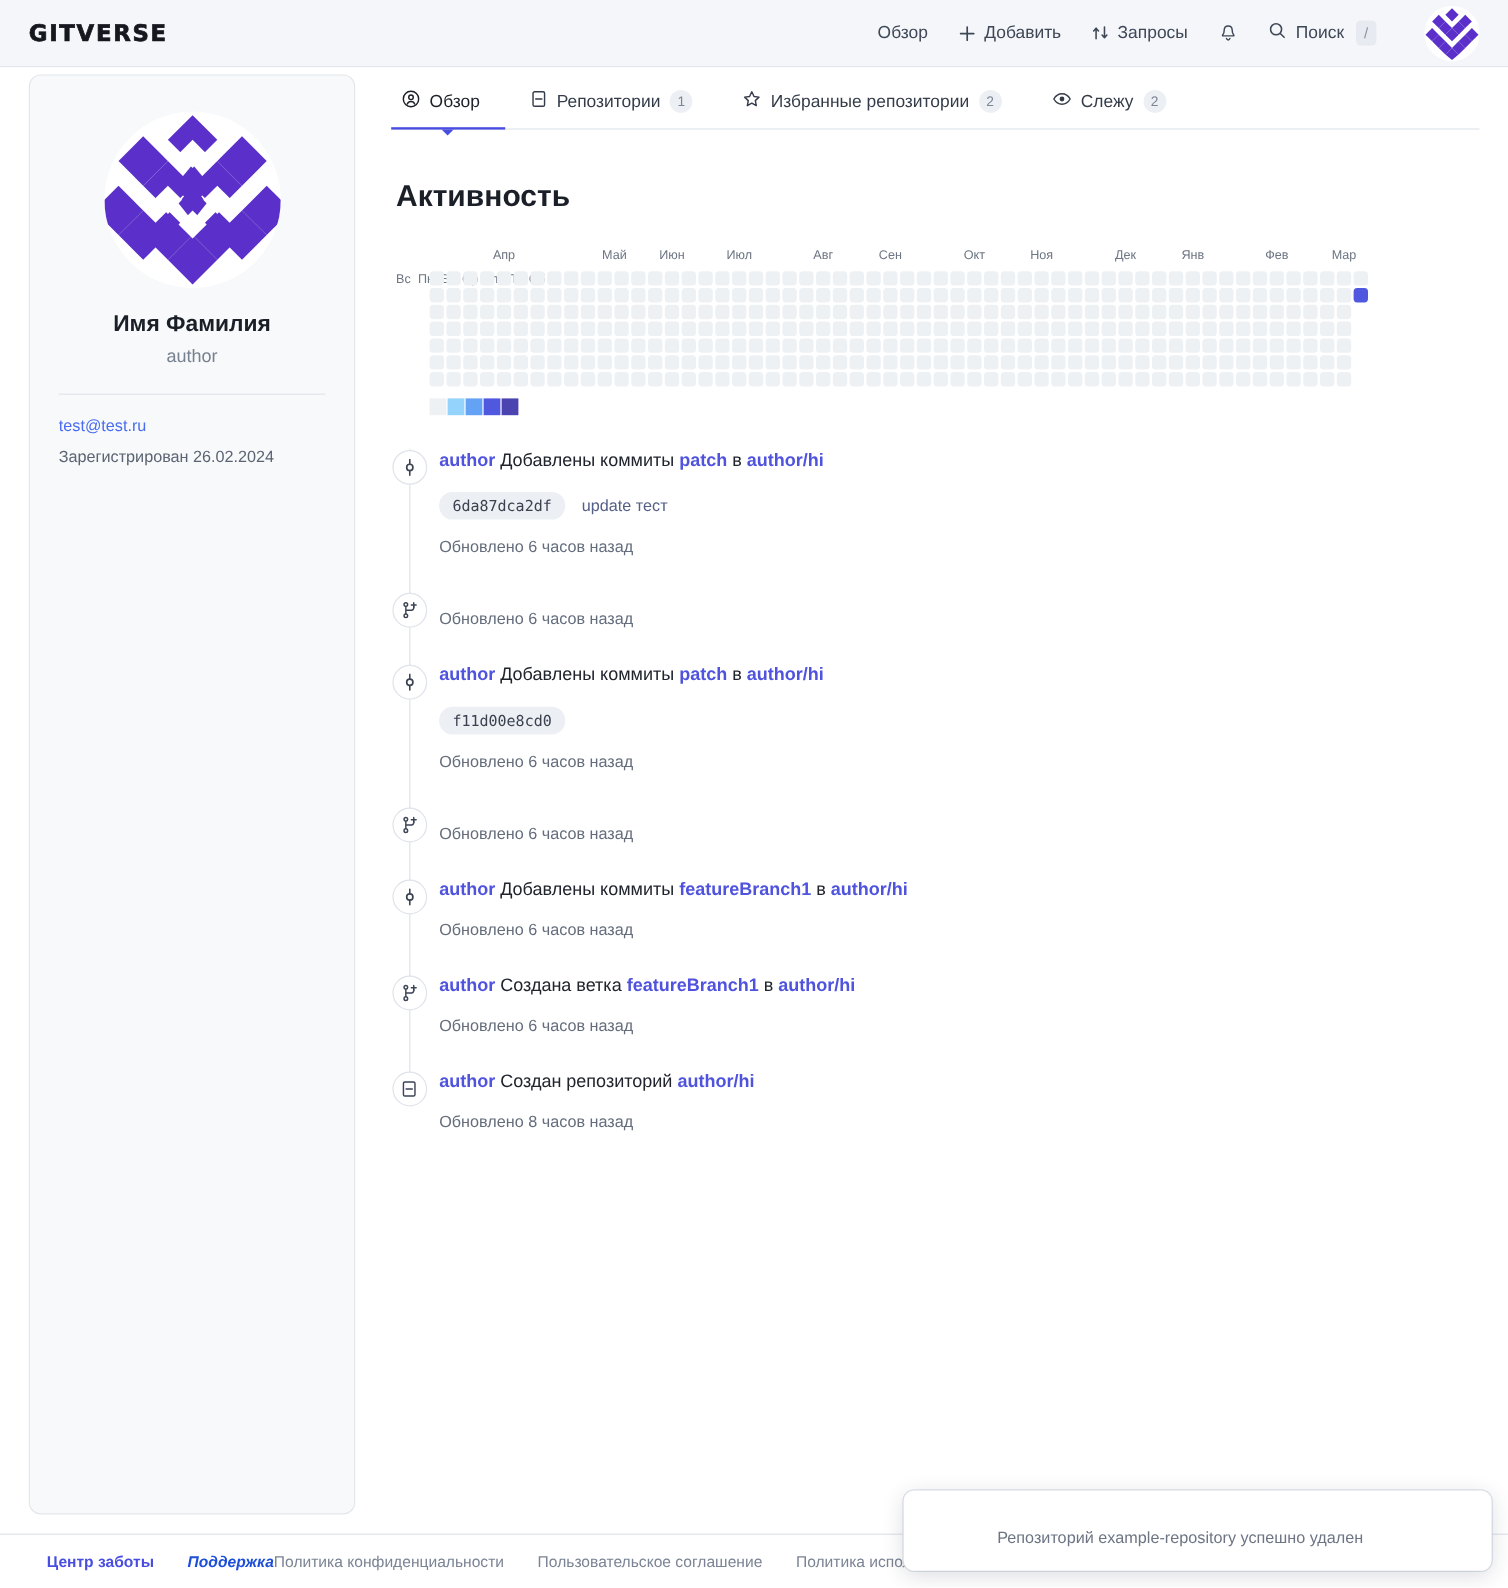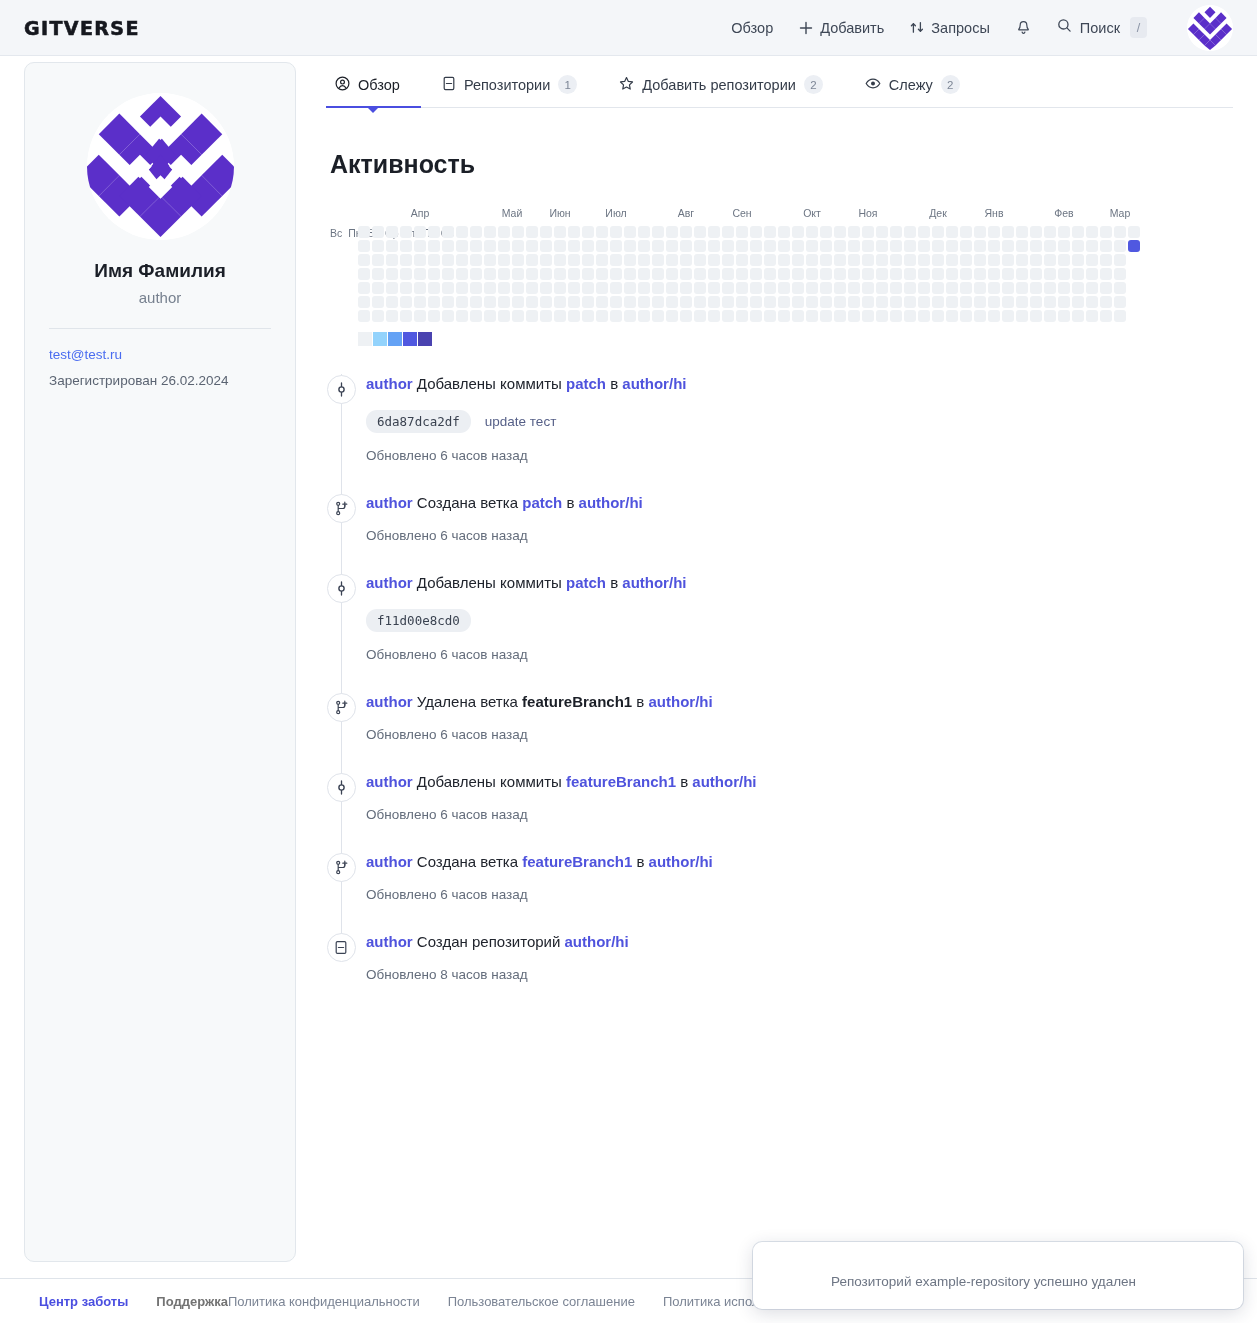--- a/index.html
+++ b/index.html
@@ -341,21 +341,21 @@
     padding-left: 39px;
     gap: 28px;
   }
   .f-link {
     font-size: 13px;
     color: #7b8494;
     cursor: pointer;
     white-space: nowrap;
   }
   .f-link.accent { color: #4a4ee0; font-weight: 700; }
-  .f-link.accent2 { color: #737373; font-weight: 700; margin-right: -28px; }
+  .f-link.accent2 { color: #1d4ed8; font-weight: 700; margin-right: -28px; font-style: italic; }
 
   
   .toast {
     position: absolute;
     right: 14px;
     bottom: 14px;
     width: 490px;
     background: #ffffff;
     border-radius: 9px;
     box-shadow: 0 4px 18px rgba(30,40,70,.16), 0 0 0 1px rgba(220,226,234,.9);
@@ -532,21 +532,21 @@
           <span>Репозитории</span>
           <span class="tab-count">1</span>
         </div>
 
         <div class="tab">
           <span>
             <svg width="15" height="15" viewBox="0 0 15 15">
               <path d="M7.5 1.5l1.85 3.9 4.15.55-3.05 2.9.78 4.2-3.73-2.05-3.73 2.05.78-4.2L1.5 5.95l4.15-.55z" fill="none" stroke="#343c49" stroke-width="1.2" stroke-linejoin="round"></path>
             </svg>
           </span>
-          <span>Добавить репозитории</span>
+          <span>Избранные репозитории</span>
           <span class="tab-count">2</span>
         </div>
 
         <div class="tab">
           <span>
             <svg width="16" height="15" viewBox="0 0 16 15">
               <path d="M1.2 7.5C2.9 4.6 5.3 3.2 8 3.2s5.1 1.4 6.8 4.3c-1.7 2.9-4.1 4.3-6.8 4.3S2.9 10.4 1.2 7.5z" fill="none" stroke="#343c49" stroke-width="1.2"></path>
               <circle cx="8" cy="7.5" r="2" fill="#343c49"></circle>
             </svg>
           </span>
@@ -1121,21 +1121,20 @@
                 <svg width="15" height="15" viewBox="0 0 15 15">
                   <circle cx="4.2" cy="2.8" r="1.5" fill="none" stroke="#3b4354" stroke-width="1.2"></circle>
                   <circle cx="4.2" cy="12.2" r="1.5" fill="none" stroke="#3b4354" stroke-width="1.2"></circle>
                   <path d="M4.2 4.3v6.4" stroke="#3b4354" stroke-width="1.2"></path>
                   <path d="M4.2 7.5h4.6a2 2 0 002-2V4" stroke="#3b4354" stroke-width="1.2" fill="none"></path>
                   <path d="M10.8 1.2v4M8.8 3.2h4" stroke="#3b4354" stroke-width="1.2" stroke-linecap="round"></path>
                 </svg>
               </div>
             </div>
             <div class="feed-body">
-              <div class="feed-head"><span class="lnk">author</span> <span>Создана ветка</span> <span class="lnk">patch</span> <span>в</span> <span class="lnk">author/hi</span></div>
               <div class="feed-time">Обновлено 6 часов назад</div>
             </div>
           </div>
           <div class="feed-item">
             <div class="feed-gutter">
               <div class="feed-line"></div>
               <div class="feed-dot">
                 <svg width="15" height="15" viewBox="0 0 15 15">
                   <path d="M7.5 1v3.6M7.5 10.4V14" stroke="#3b4354" stroke-width="1.3" stroke-linecap="round"></path>
                   <circle cx="7.5" cy="7.5" r="2.6" fill="none" stroke="#3b4354" stroke-width="1.4"></circle>
@@ -1157,21 +1156,20 @@
                 <svg width="15" height="15" viewBox="0 0 15 15">
                   <circle cx="4.2" cy="2.8" r="1.5" fill="none" stroke="#3b4354" stroke-width="1.2"></circle>
                   <circle cx="4.2" cy="12.2" r="1.5" fill="none" stroke="#3b4354" stroke-width="1.2"></circle>
                   <path d="M4.2 4.3v6.4" stroke="#3b4354" stroke-width="1.2"></path>
                   <path d="M4.2 7.5h4.6a2 2 0 002-2V4" stroke="#3b4354" stroke-width="1.2" fill="none"></path>
                   <path d="M10.8 1.2v4M8.8 3.2h4" stroke="#3b4354" stroke-width="1.2" stroke-linecap="round"></path>
                 </svg>
               </div>
             </div>
             <div class="feed-body">
-              <div class="feed-head"><span class="lnk">author</span> <span>Удалена ветка</span> <span class="strong-dark">featureBranch1</span> <span>в</span> <span class="lnk">author/hi</span></div>
               <div class="feed-time">Обновлено 6 часов назад</div>
             </div>
           </div>
           <div class="feed-item">
             <div class="feed-gutter">
               <div class="feed-line"></div>
               <div class="feed-dot">
                 <svg width="15" height="15" viewBox="0 0 15 15">
                   <path d="M7.5 1v3.6M7.5 10.4V14" stroke="#3b4354" stroke-width="1.3" stroke-linecap="round"></path>
                   <circle cx="7.5" cy="7.5" r="2.6" fill="none" stroke="#3b4354" stroke-width="1.4"></circle>

